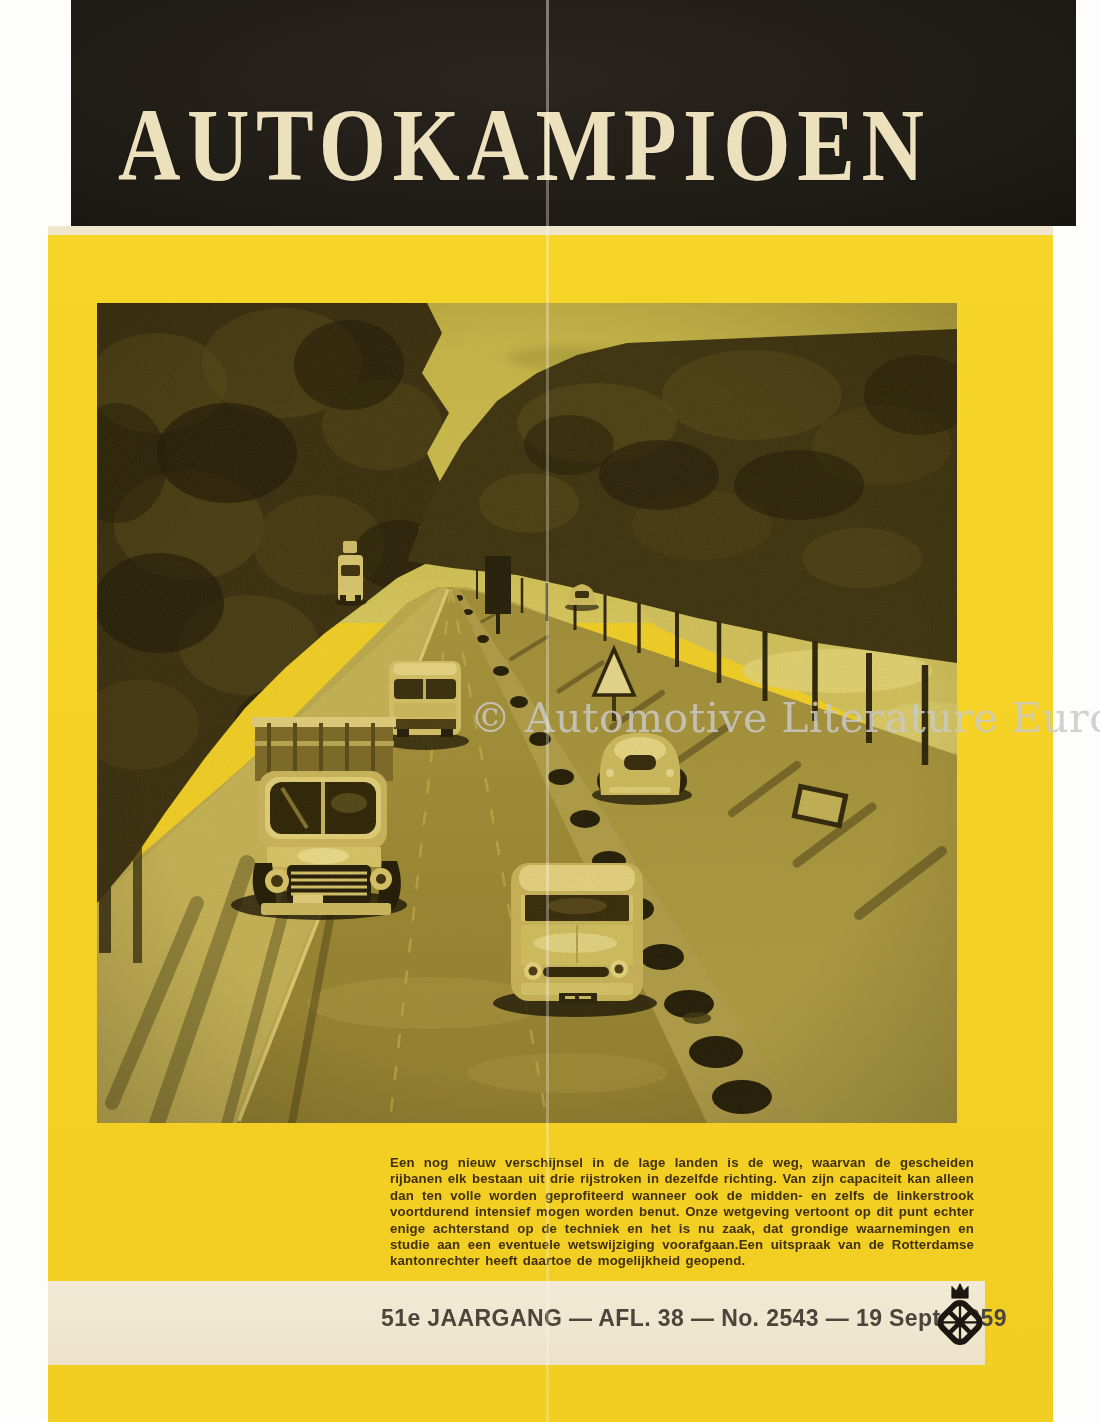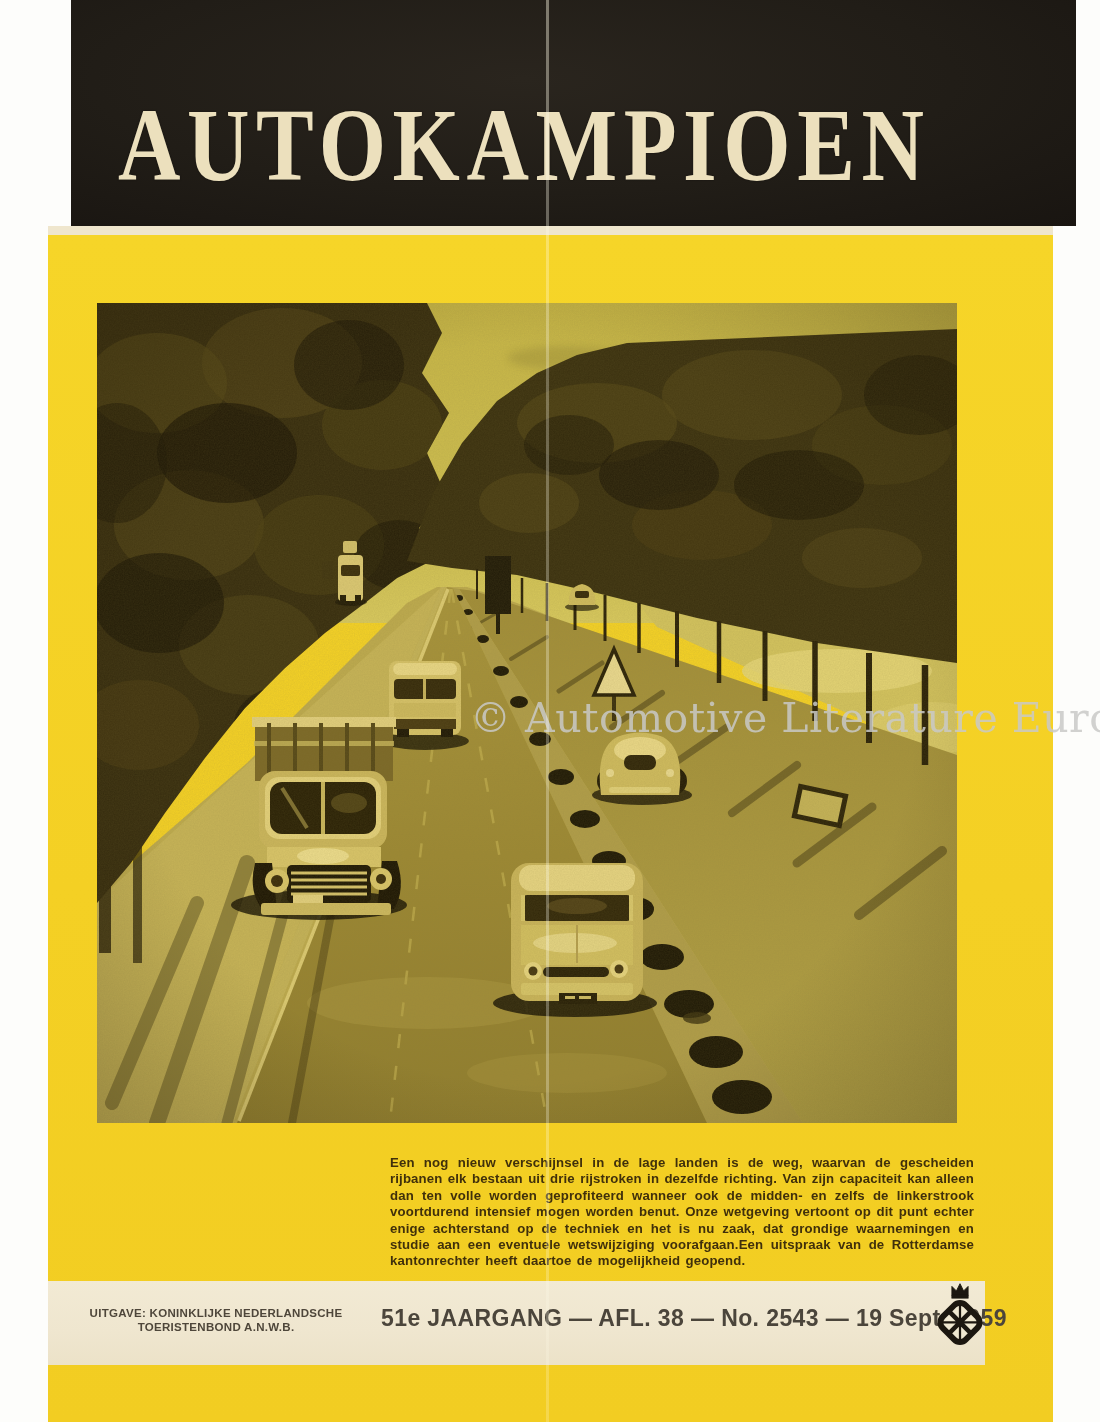--- a/index.html
+++ b/index.html
@@ -323,24 +323,20 @@
       </g>
 
       <rect width="860" height="820" filter="url(#grain)"></rect>
       <rect width="860" height="820" fill="url(#vig)"></rect>
     </svg>
   </div>
 
   <p class="caption">Een nog nieuw verschijnsel in de lage landen is de weg, waarvan de gescheiden rijbanen elk bestaan uit drie rijstroken in dezelfde richting. Van zijn capaciteit kan alleen dan ten volle worden geprofiteerd wanneer ook de midden- en zelfs de linkerstrook voortdurend intensief mogen worden benut. Onze wetgeving vertoont op dit punt echter enige achterstand op de techniek en het is nu zaak, dat grondige waarnemingen en studie aan een eventuele wetswijziging voorafgaan.Een uitspraak van de Rotterdamse kantonrechter heeft daartoe de mogelijkheid geopend.</p>
 
   <div class="footband">
-    <div class="publisher">
-      <div>UITGAVE: KONINKLIJKE NEDERLANDSCHE</div>
-      <div>TOERISTENBOND A.N.W.B.</div>
-    </div>
     <div class="issue">51e JAARGANG — AFL. 38 — No. 2543 — 19 Sept. 1959</div>
     <svg class="anwb" viewBox="0 0 60 80">
       <g fill="#1c1710" stroke="#1c1710">
         <path d="M21,16 L21,6 L26,11 L30,3 L34,11 L39,6 L39,16 Z" stroke-width="1"></path>
         <rect x="21" y="16" width="18" height="3"></rect>
       </g>
       <g transform="rotate(45 30 46)">
         <rect x="12" y="28" width="36" height="36" rx="9" fill="#efe7d0" stroke="#1c1710" stroke-width="6.5"></rect>
       </g>
       <g stroke="#1c1710">

